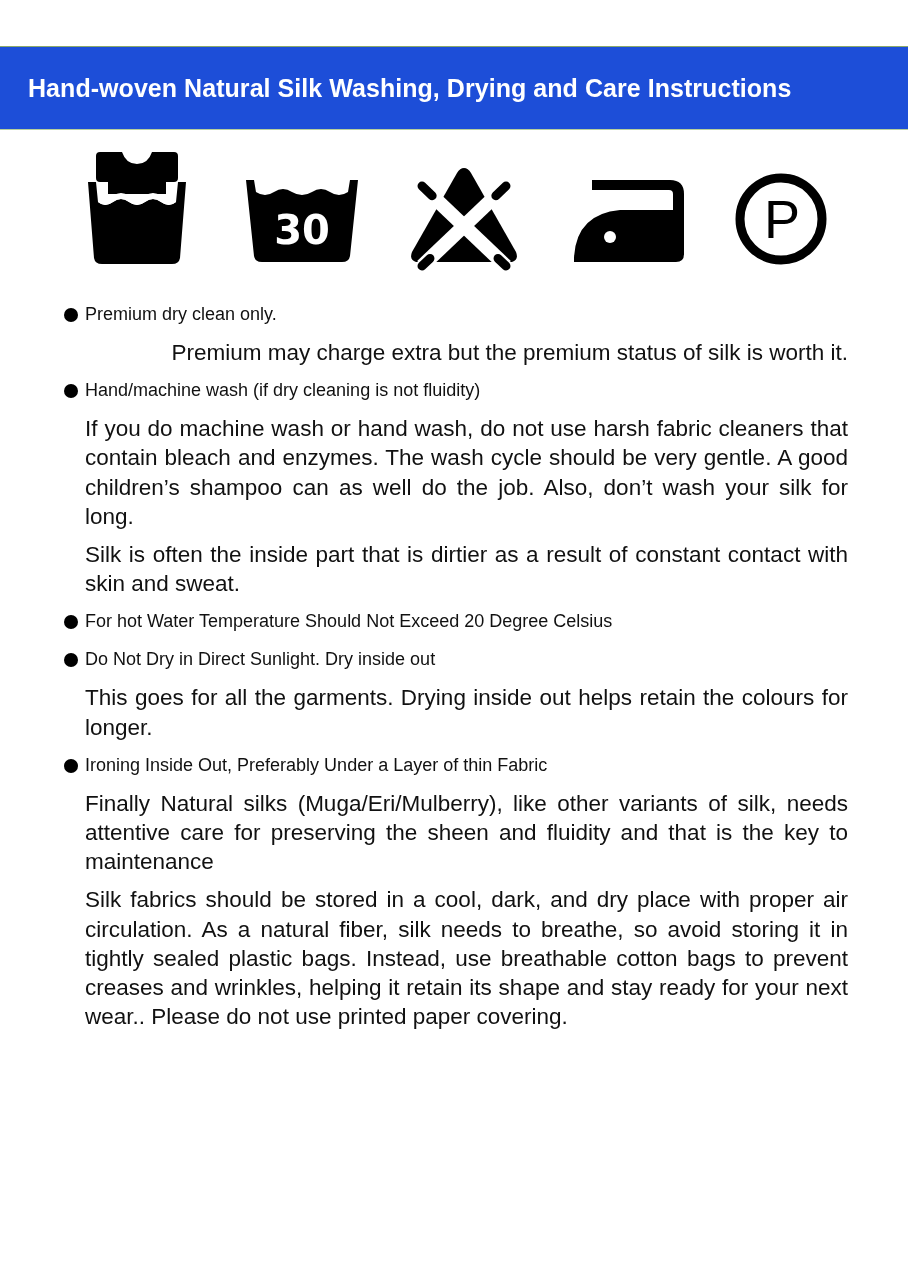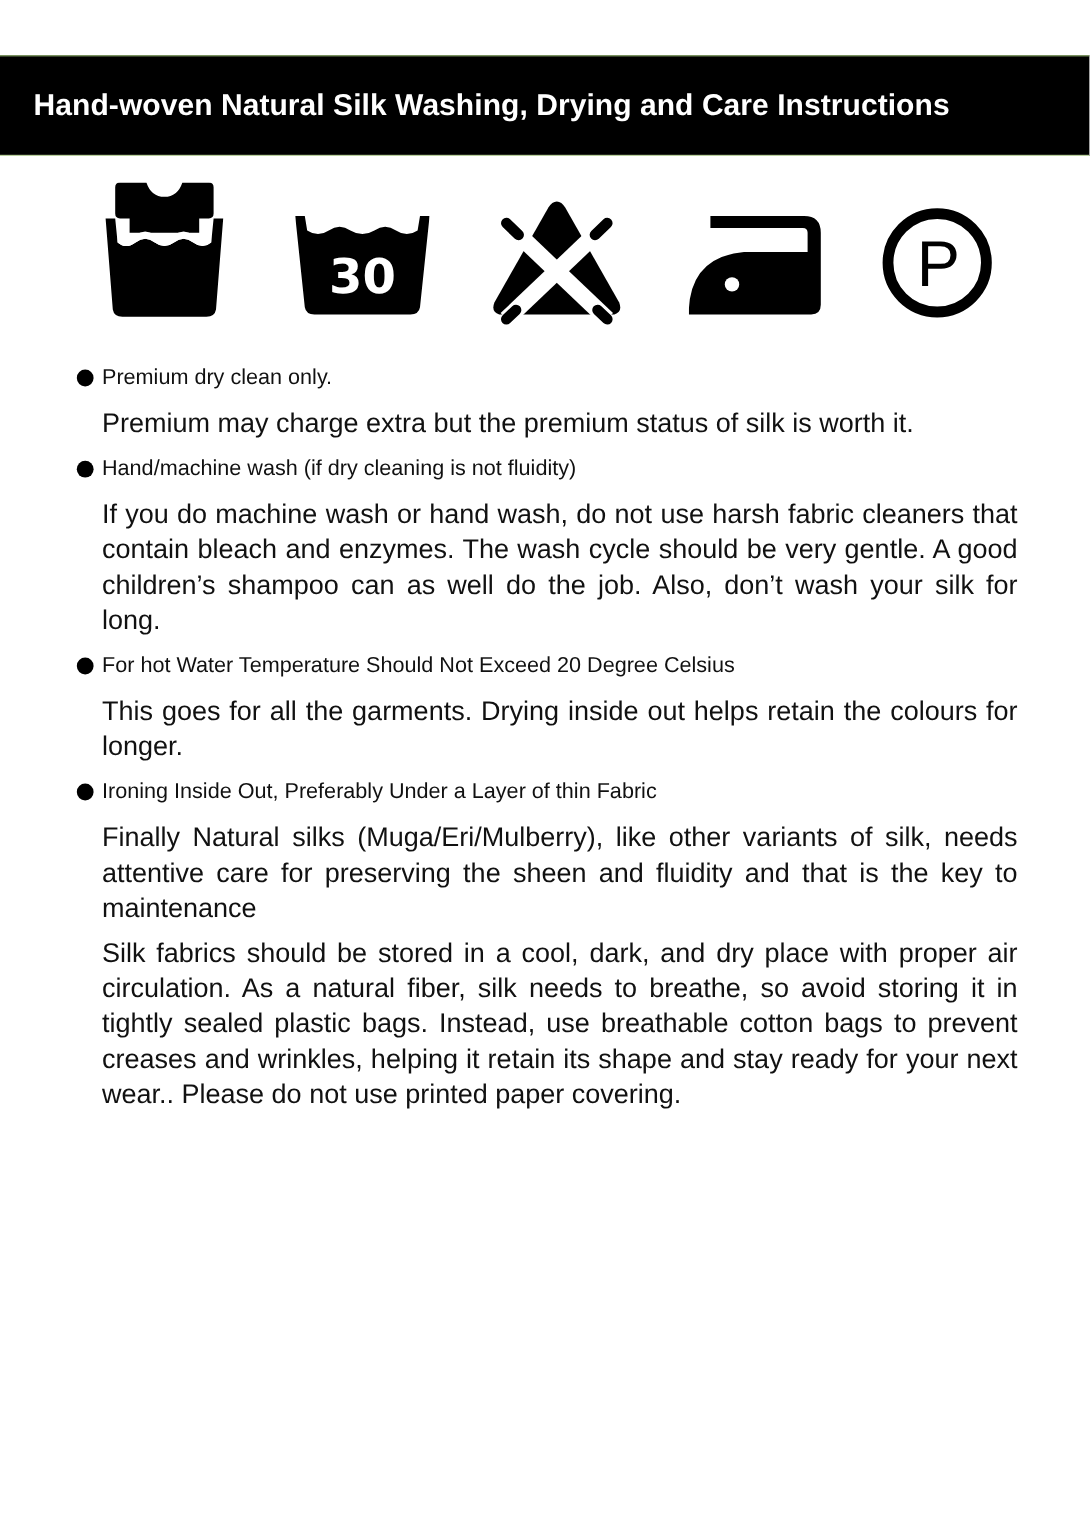--- a/index.html
+++ b/index.html
@@ -14,21 +14,21 @@
       overflow: hidden;
       font-family: "Liberation Sans", sans-serif;
       color: #111111;
     }
     .banner {
       position: absolute;
       left: 0;
       top: 46px;
       width: 908px;
       height: 84px;
-      background: #000000;
+      background: #1d4ed8;
       border-top: 1px solid #8aa86a;
       border-bottom: 1px solid #b8cf9c;
       box-sizing: border-box;
     }
     .banner-title {
       position: absolute;
       left: 28px;
       top: 27px;
       font-size: 25px;
       font-weight: bold;
@@ -74,21 +74,21 @@
     }
     .para {
       font-size: 22.5px;
       line-height: 29.2px;
       margin-left: 23px;
       margin-right: 0px;
       text-align: justify;
       margin-bottom: 9px;
     }
     .para.single {
-      text-align: left;
+      text-align: right;
       white-space: nowrap;
     }
   </style>
 </head>
 <body>
 
 <div class="banner">
   <div class="banner-title">Hand-woven Natural Silk Washing, Drying and Care Instructions</div>
 </div>
 
@@ -143,27 +143,29 @@
     <div class="bullet">Premium dry clean only.</div>
     <div class="para single">Premium may charge extra but the premium status of silk is worth it.</div>
   </div>
 
   <div>
     <div class="bullet">Hand/machine wash (if dry cleaning is not fluidity)</div>
     <div class="para">If you do machine wash or hand wash, do not use harsh fabric cleaners that contain bleach and enzymes. The wash cycle should be very gentle. A good children’s shampoo can as well do the job. Also, don’t wash your silk for long.</div>
   </div>
 
   <div>
+    <div class="para">Silk is often the inside part that is dirtier as a result of constant contact with skin and sweat.</div>
   </div>
 
   <div>
     <div class="bullet">For hot Water Temperature Should Not Exceed 20 Degree Celsius</div>
   </div>
 
   <div>
+    <div class="bullet">Do Not Dry in Direct Sunlight. Dry inside out</div>
     <div class="para">This goes for all the garments. Drying inside out helps retain the colours for longer.</div>
   </div>
 
   <div>
     <div class="bullet">Ironing Inside Out, Preferably Under a Layer of thin Fabric</div>
   </div>
 
   <div>
     <div class="para">Finally Natural silks (Muga/Eri/Mulberry), like other variants of silk, needs attentive care for preserving the sheen and fluidity and that is the key to maintenance</div>
     <div class="para">Silk fabrics should be stored in a cool, dark, and dry place with proper air circulation. As a natural fiber, silk needs to breathe, so avoid storing it in tightly sealed plastic bags. Instead, use breathable cotton bags to prevent creases and wrinkles, helping it retain its shape and stay ready for your next wear.. Please do not use printed paper covering.</div>

